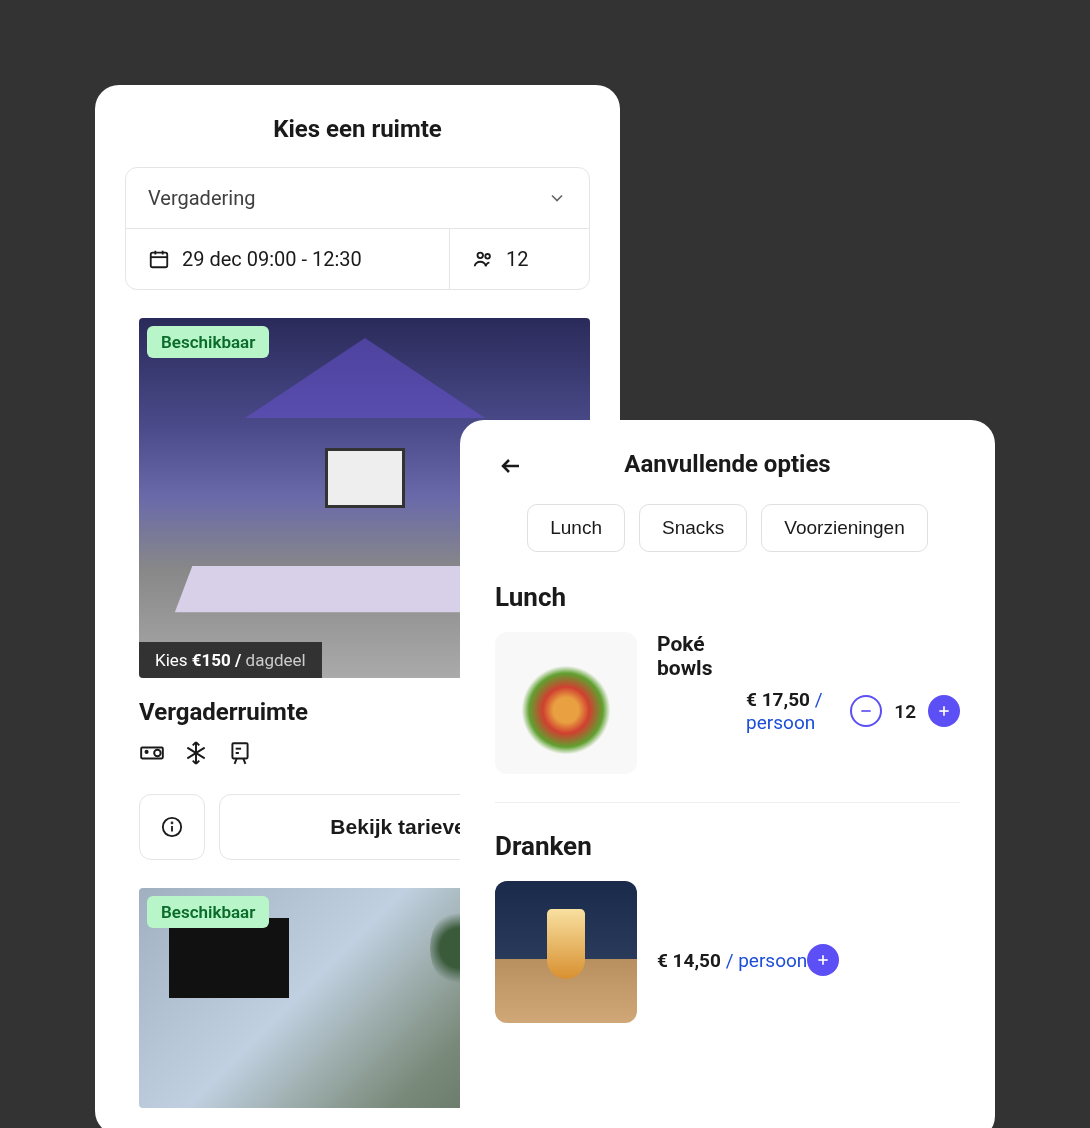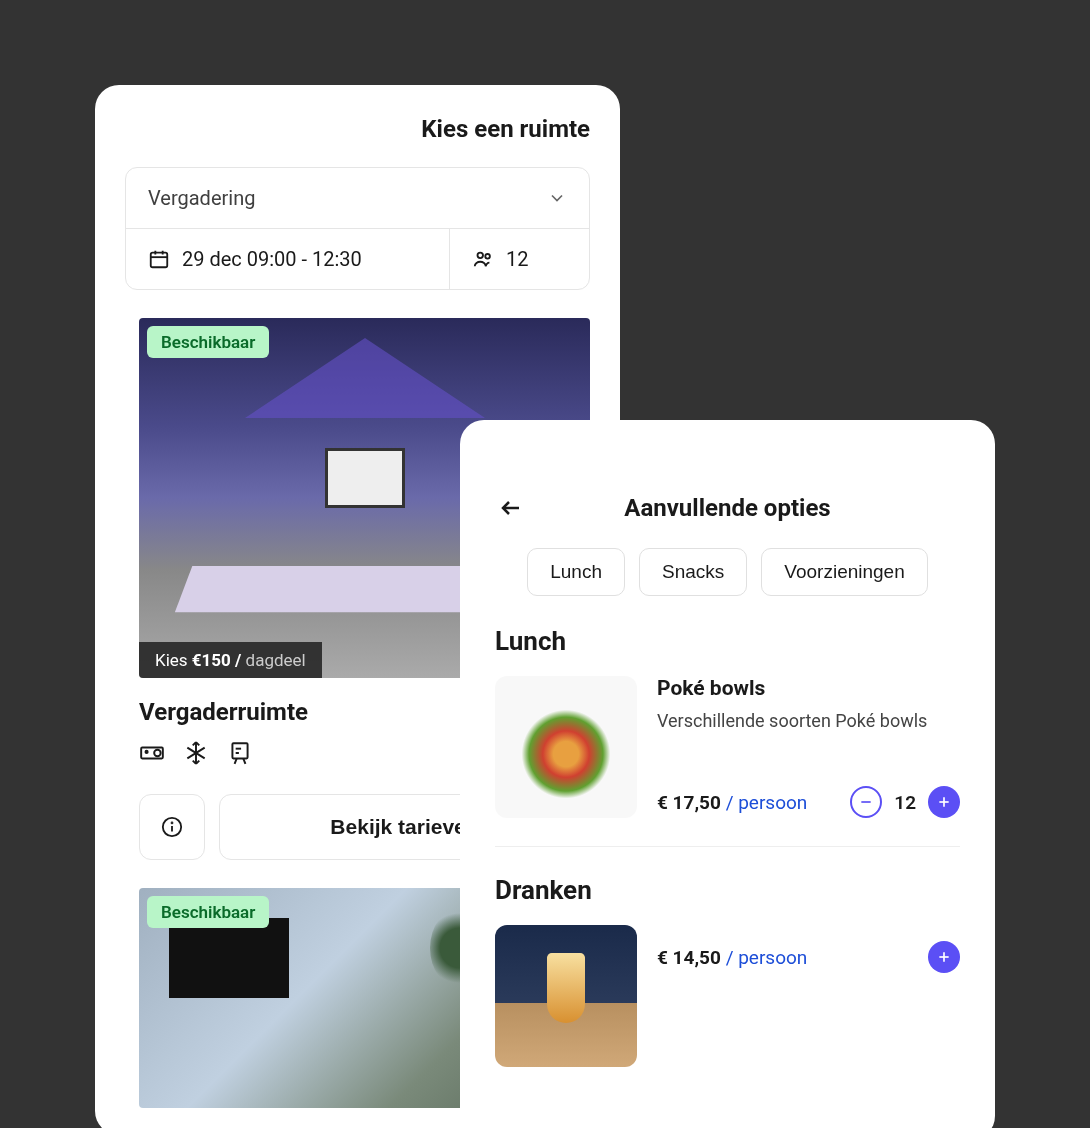--- a/index.html
+++ b/index.html
@@ -26,21 +26,21 @@
     .card-options {
       left: 460px;
       top: 420px;
       width: 535px;
       padding: 30px 35px;
       height: 720px;
     }
     .title {
       font-size: 24px;
       font-weight: 700;
-      text-align: right;
+      text-align: center;
       color: #1a1a1a;
       margin-bottom: 24px;
     }
     .filters {
       border: 1px solid #e5e5e5;
       border-radius: 12px;
       overflow: hidden;
     }
     .filter-row {
       display: flex;
@@ -183,24 +183,23 @@
       align-items: center;
       justify-content: center;
       font-size: 21px;
       font-weight: 600;
       color: #1a1a1a;
       cursor: pointer;
       background: #fff;
     }
     .options-header {
       display: flex;
-      align-items: center;
+      align-items: flex-start;
       margin-bottom: 26px;
       position: relative;
-      margin-top: 44px;
     }
     .back-btn {
       position: absolute;
       left: 0;
       width: 32px;
       height: 32px;
       display: flex;
       align-items: center;
       justify-content: center;
       cursor: pointer;
@@ -262,21 +261,21 @@
       content: '';
       position: absolute;
       top: 28px;
       left: 50%;
       transform: translateX(-50%);
       width: 38px;
       height: 70px;
       background: linear-gradient(180deg, #f8e0a0 0%, #d89030 100%);
       border-radius: 6px 6px 24px 24px;
     }
-    .option-body { flex: 1; display: flex; flex-direction: column; }
+    .option-body { flex: 1; display: flex; flex-direction: row; }
     .option-name { font-size: 21px; font-weight: 700; color: #1a1a1a; margin-bottom: 8px; }
     .option-desc { font-size: 18px; color: #444; margin-bottom: auto; line-height: 1.4; }
     .option-footer {
       display: flex;
       align-items: center;
       justify-content: space-between;
       margin-top: 16px;
     }
     .price { font-size: 19px; }
     .price .amount { font-weight: 700; color: #1a1a1a; }
@@ -406,21 +405,20 @@
     <button class="pill">Lunch</button>
     <button class="pill">Snacks</button>
     <button class="pill">Voorzieningen</button>
   </div>
 
   <h3 class="section-heading">Lunch</h3>
   <div class="option-row">
     <div class="option-img bowl"></div>
     <div class="option-body">
       <div class="option-name">Poké bowls</div>
-      <div class="option-desc">Verschillende soorten Poké bowls</div>
       <div class="option-footer">
         <div class="price">
           <span class="amount">€ 17,50</span>
           <span class="per">/ persoon</span>
         </div>
         <div class="stepper">
           <div class="step-btn step-minus">
             <svg width="16" height="16" viewBox="0 0 24 24" stroke="#5b4ff5" stroke-width="2.5">
                 <line x1="5" y1="12" x2="19" y2="12"></line>
               </svg>

